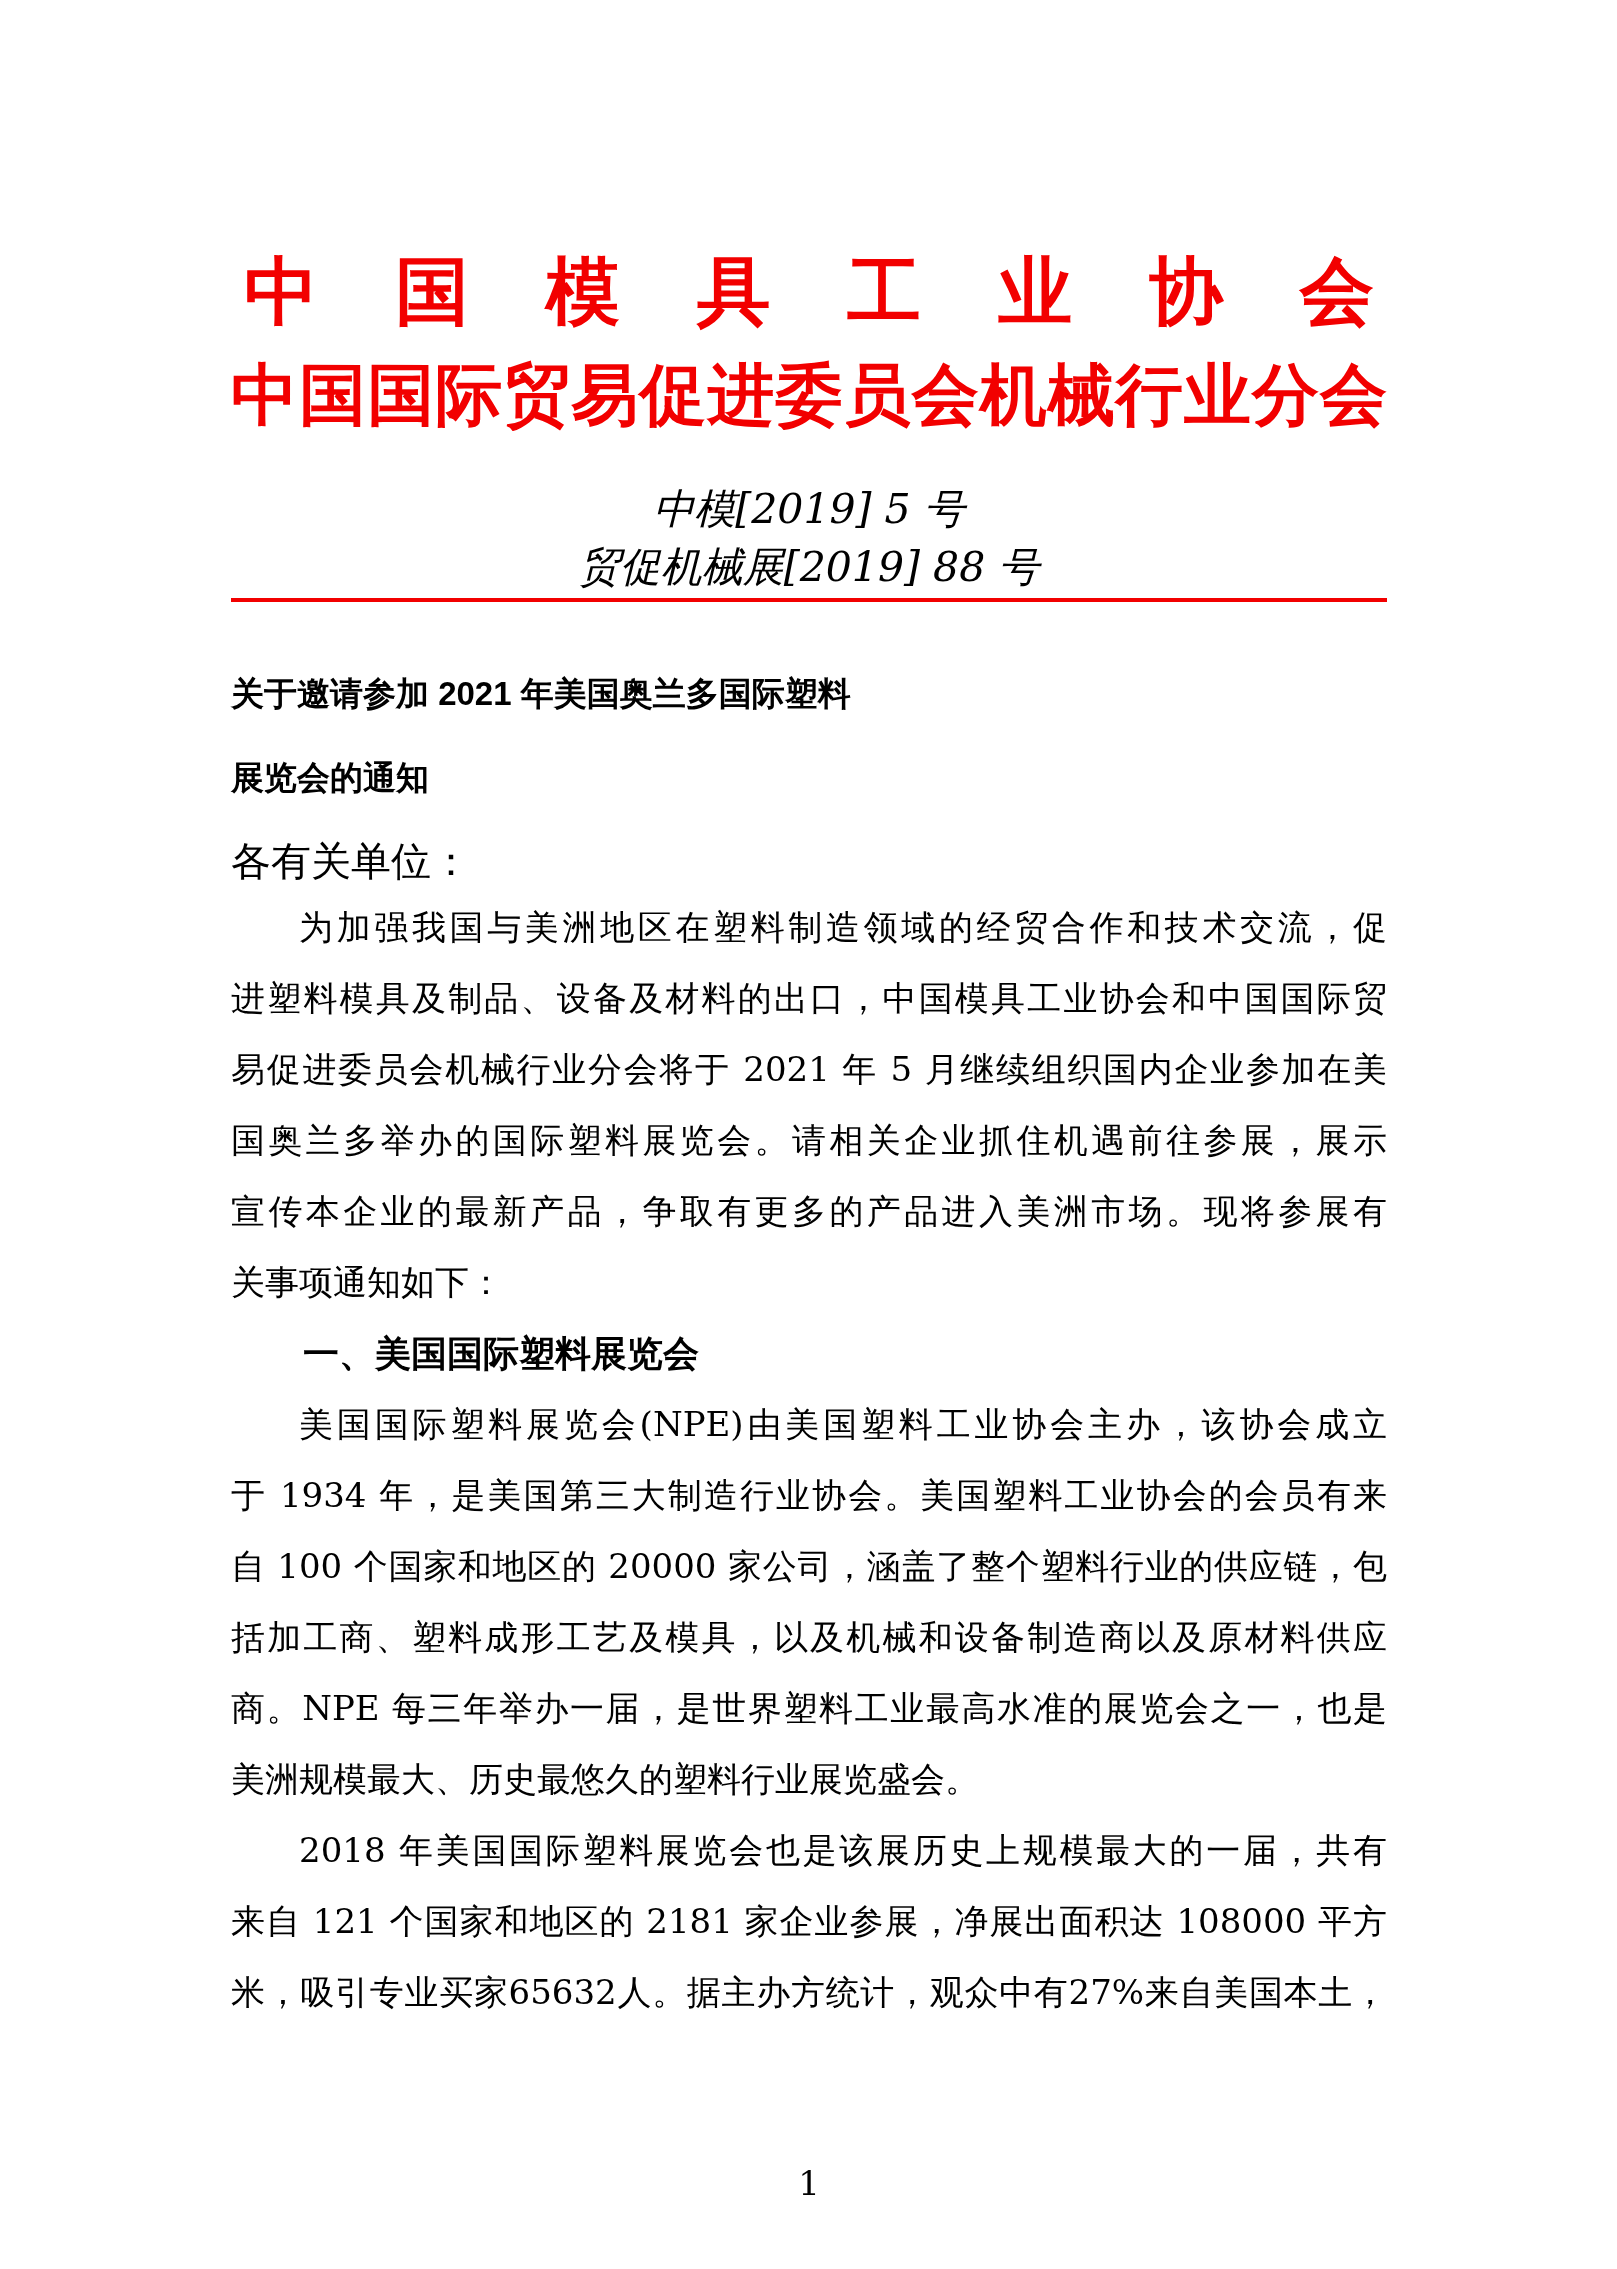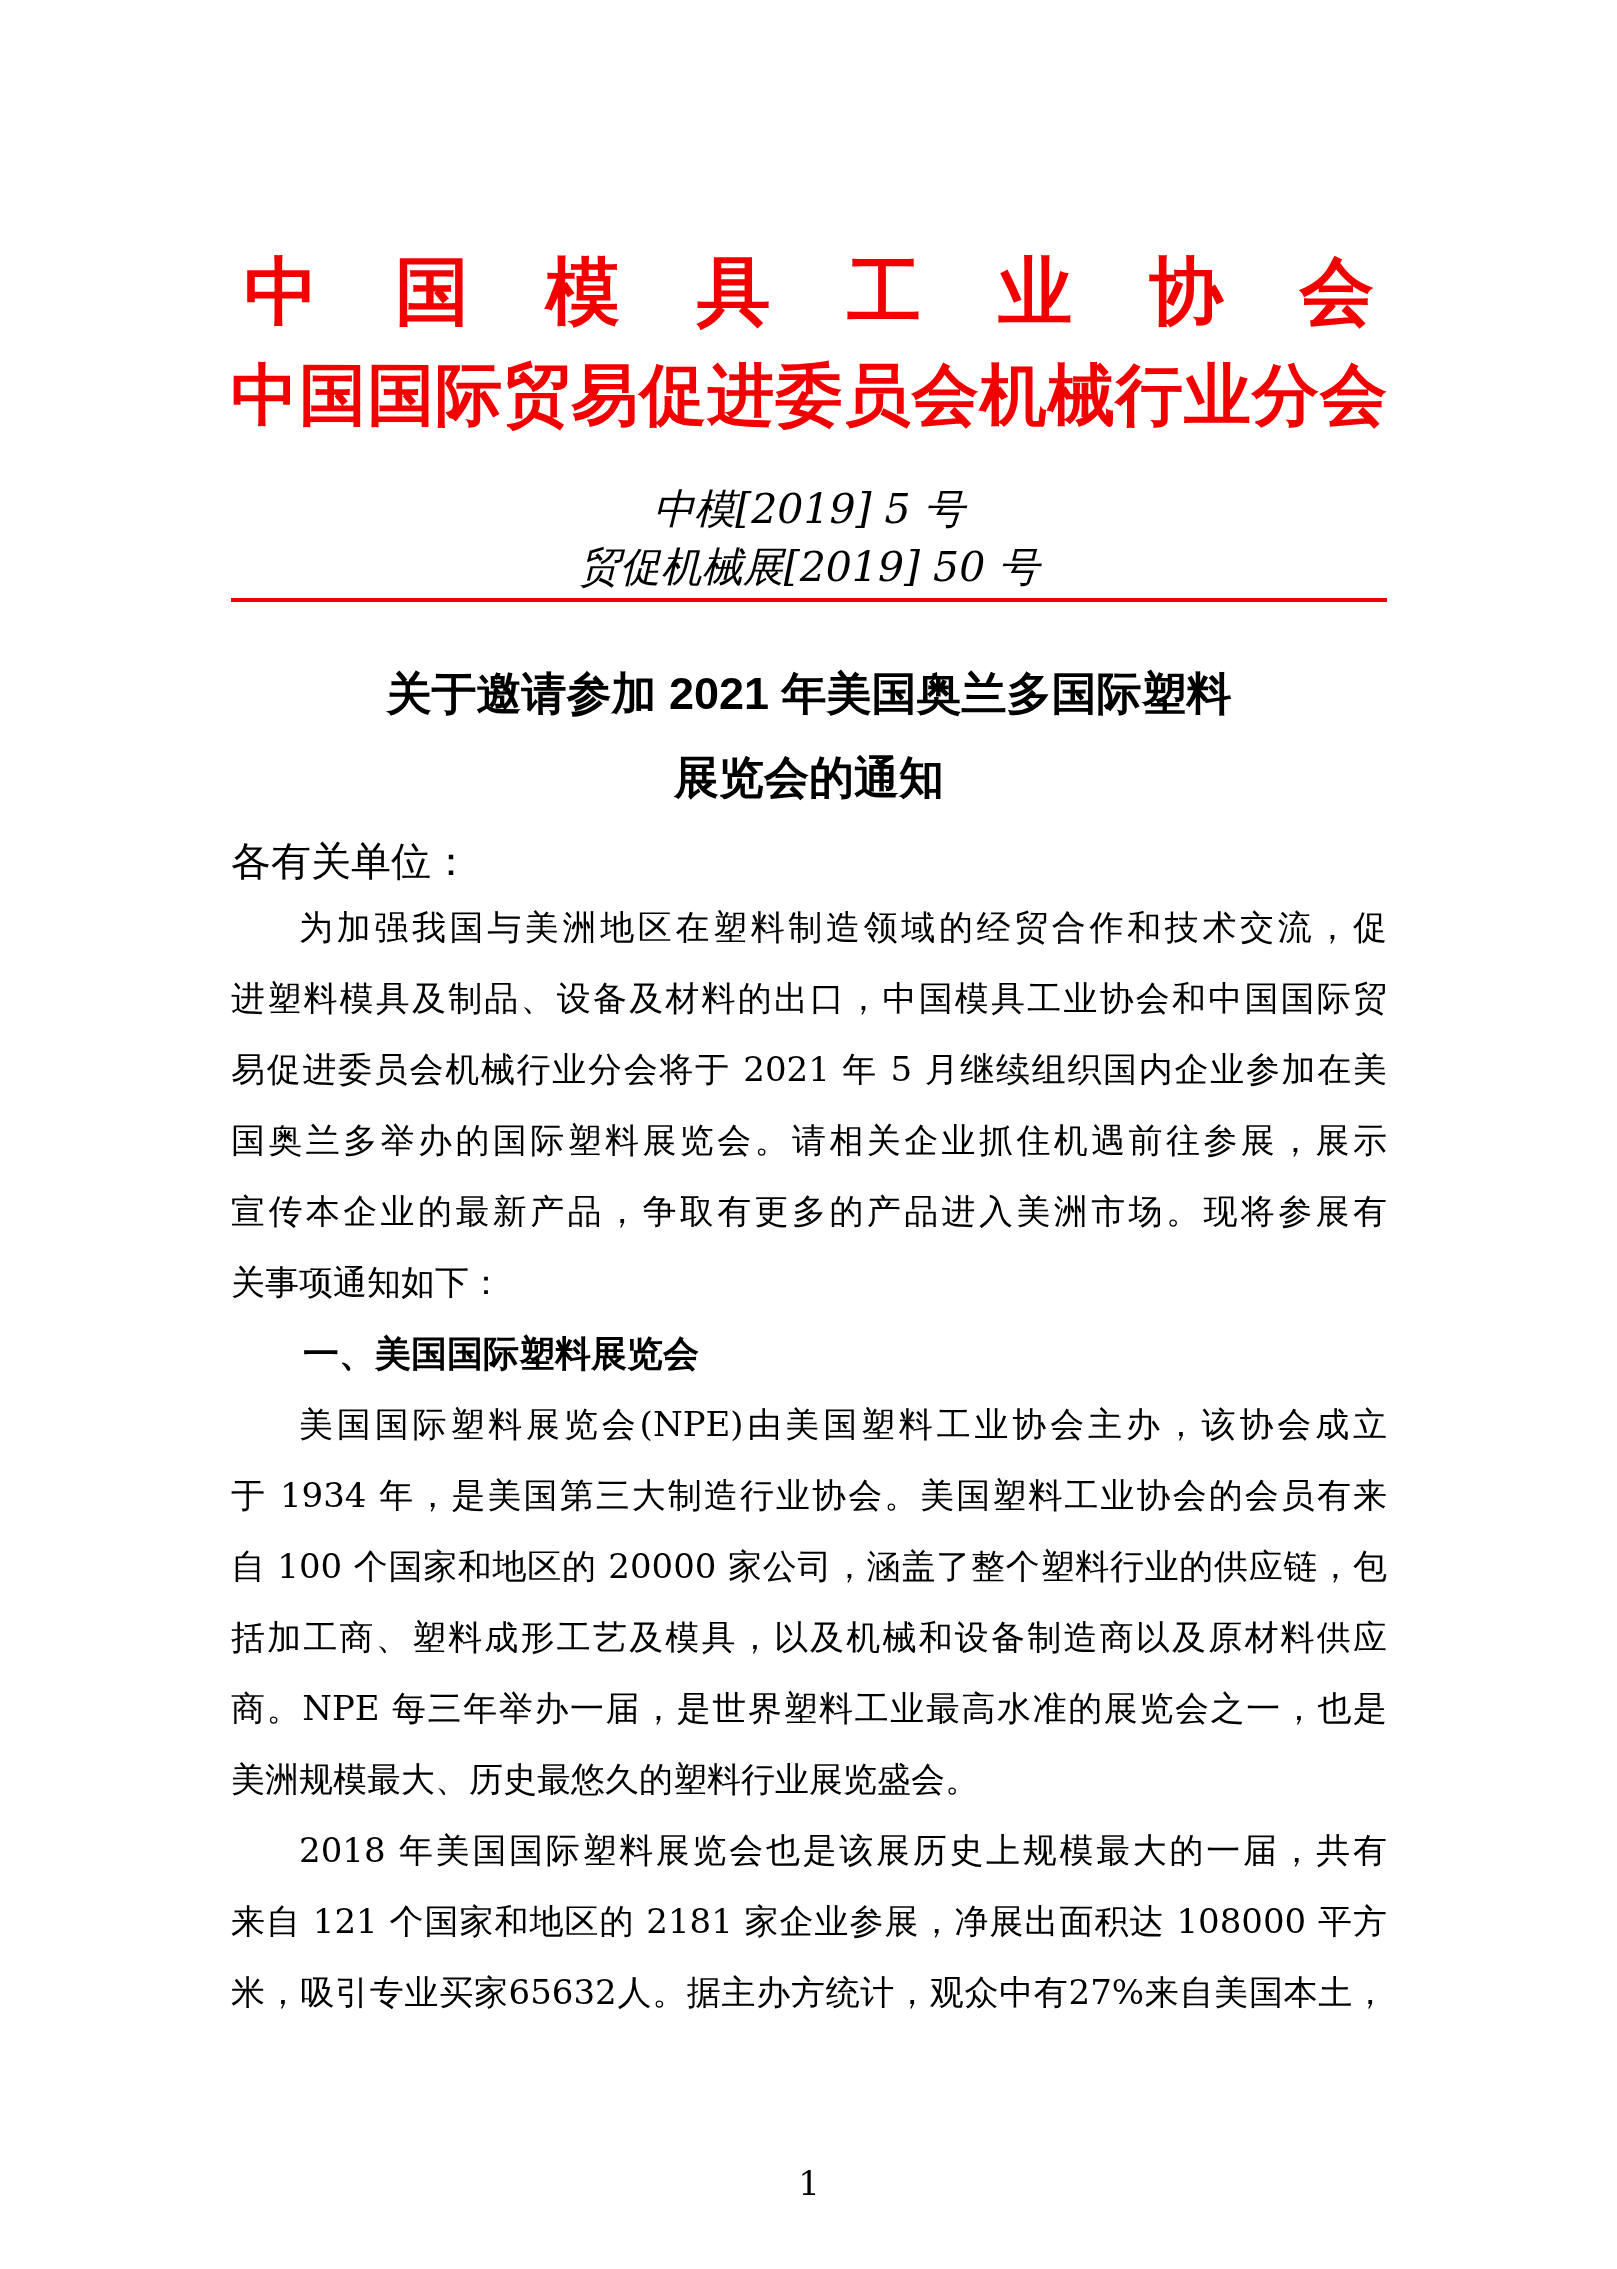--- a/index.html
+++ b/index.html
@@ -35,24 +35,23 @@
     font-size:41px; line-height:58px;font-style:italic;
   }
 
   .red-rule {
     top:598px; height:3.8px;
     background:var(--accent,#f00000);
   }
 
   
   .title-line {
-    text-align:center;
     font-family:"Liberation Sans", sans-serif;
     font-weight:bold;
-    font-size:45px; line-height:67px;
+    font-size:33px; line-height:67px;
   }
   .title-line.l1 { top:660px; }
   .title-line.l2 { top:744px; }
 
   .salutation {
     top:837px; line-height:49px;
     font-family:"Liberation Sans", sans-serif;
     font-weight:normal;
     font-size:40px;
   }
@@ -111,21 +110,21 @@
       <span>机</span>
       <span>械</span>
       <span>行</span>
       <span>业</span>
       <span>分</span>
       <span>会</span>
     </div>
 
   <div class="abs content doc-numbers">
       <div>中模[2019] 5 号</div>
-      <div>贸促机械展[2019] 50 号</div>
+      <div>贸促机械展[2019] 88 号</div>
     </div>
 
   <div class="abs content red-rule"></div>
 
   <div class="abs content title-line l1">关于邀请参加 2021 年美国奥兰多国际塑料</div>
 
   <div class="abs content title-line l2">展览会的通知</div>
 
   <div class="abs content salutation">各有关单位：</div>
 

